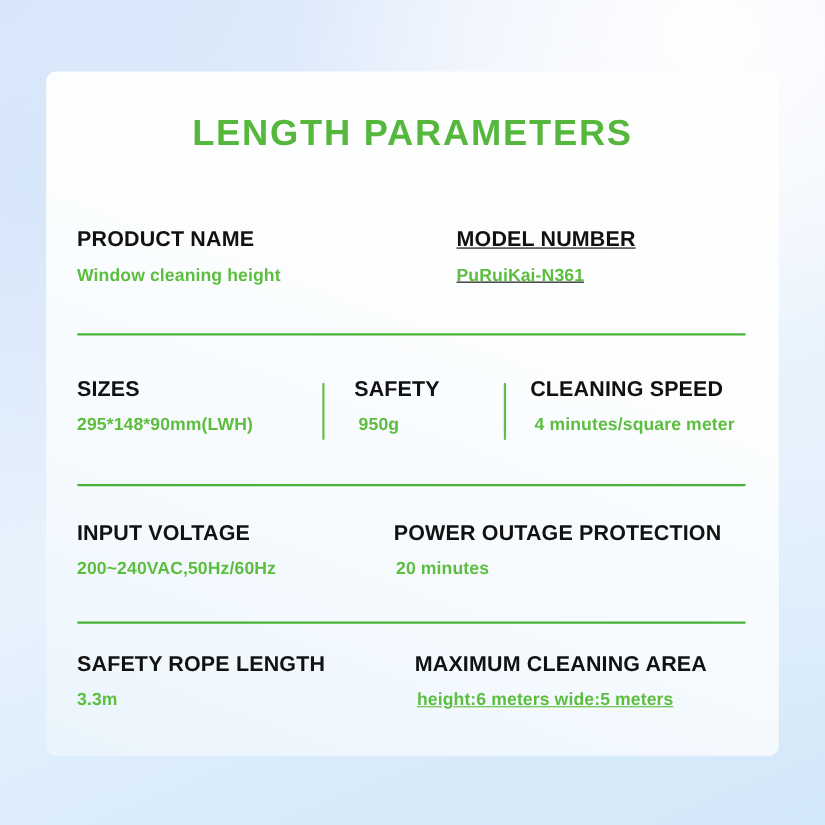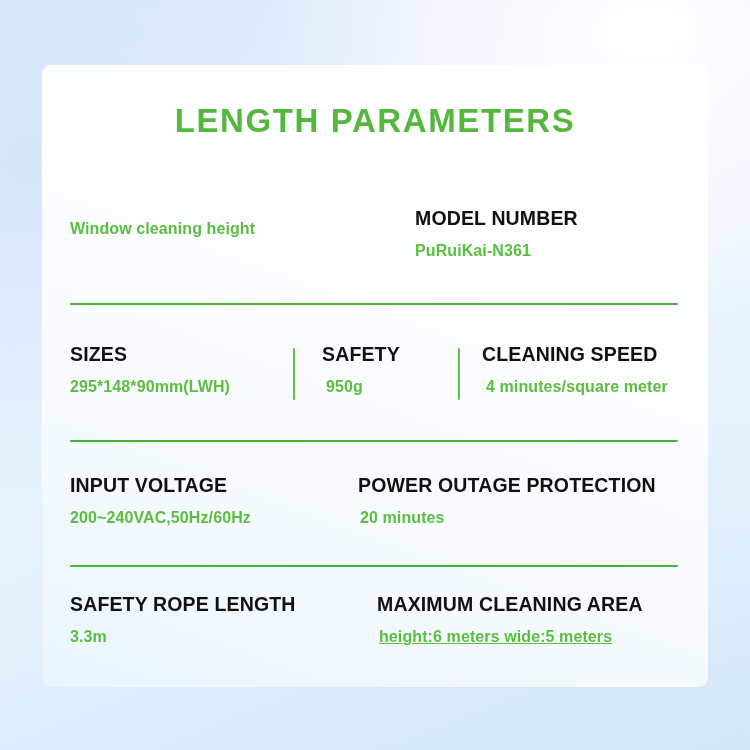--- a/index.html
+++ b/index.html
@@ -97,21 +97,21 @@
     font-size: 16px;
     font-weight: bold;
     color: #5cbe3e;
     letter-spacing: 0.1px;
     white-space: nowrap;
     line-height: 1.15;
   }
 
   
   .row-1 .c1 { width: 345px; }
-  .row-1 .c2 { width: 265px; }
+  .row-1 .c2 { width: 265px; text-decoration: underline; }
 
   
   .row-2 .c1 { width: 238px; }
   .row-2 .c2 { width: 160px; padding-left: 14px; }
   .row-2 .c3 { width: 212px; padding-left: 14px; }
 
   .row-2 .c2 .value,
   .row-2 .c3 .value { margin-left: 4px; }
 
   
@@ -153,20 +153,21 @@
 <div class="canvas">
 
   <div class="card">
 
     <div class="title">LENGTH PARAMETERS</div>
 
     <div class="rows">
 
       <div class="row row-1">
         <div class="cell c1">
+          <div class="label">PRODUCT NAME</div>
           <div class="value">Window cleaning height</div>
         </div>
         <div class="cell c2">
           <div class="label">MODEL NUMBER</div>
           <div class="value">PuRuiKai-N361</div>
         </div>
       </div>
 
       <div class="hrule hrule-1"></div>
 

